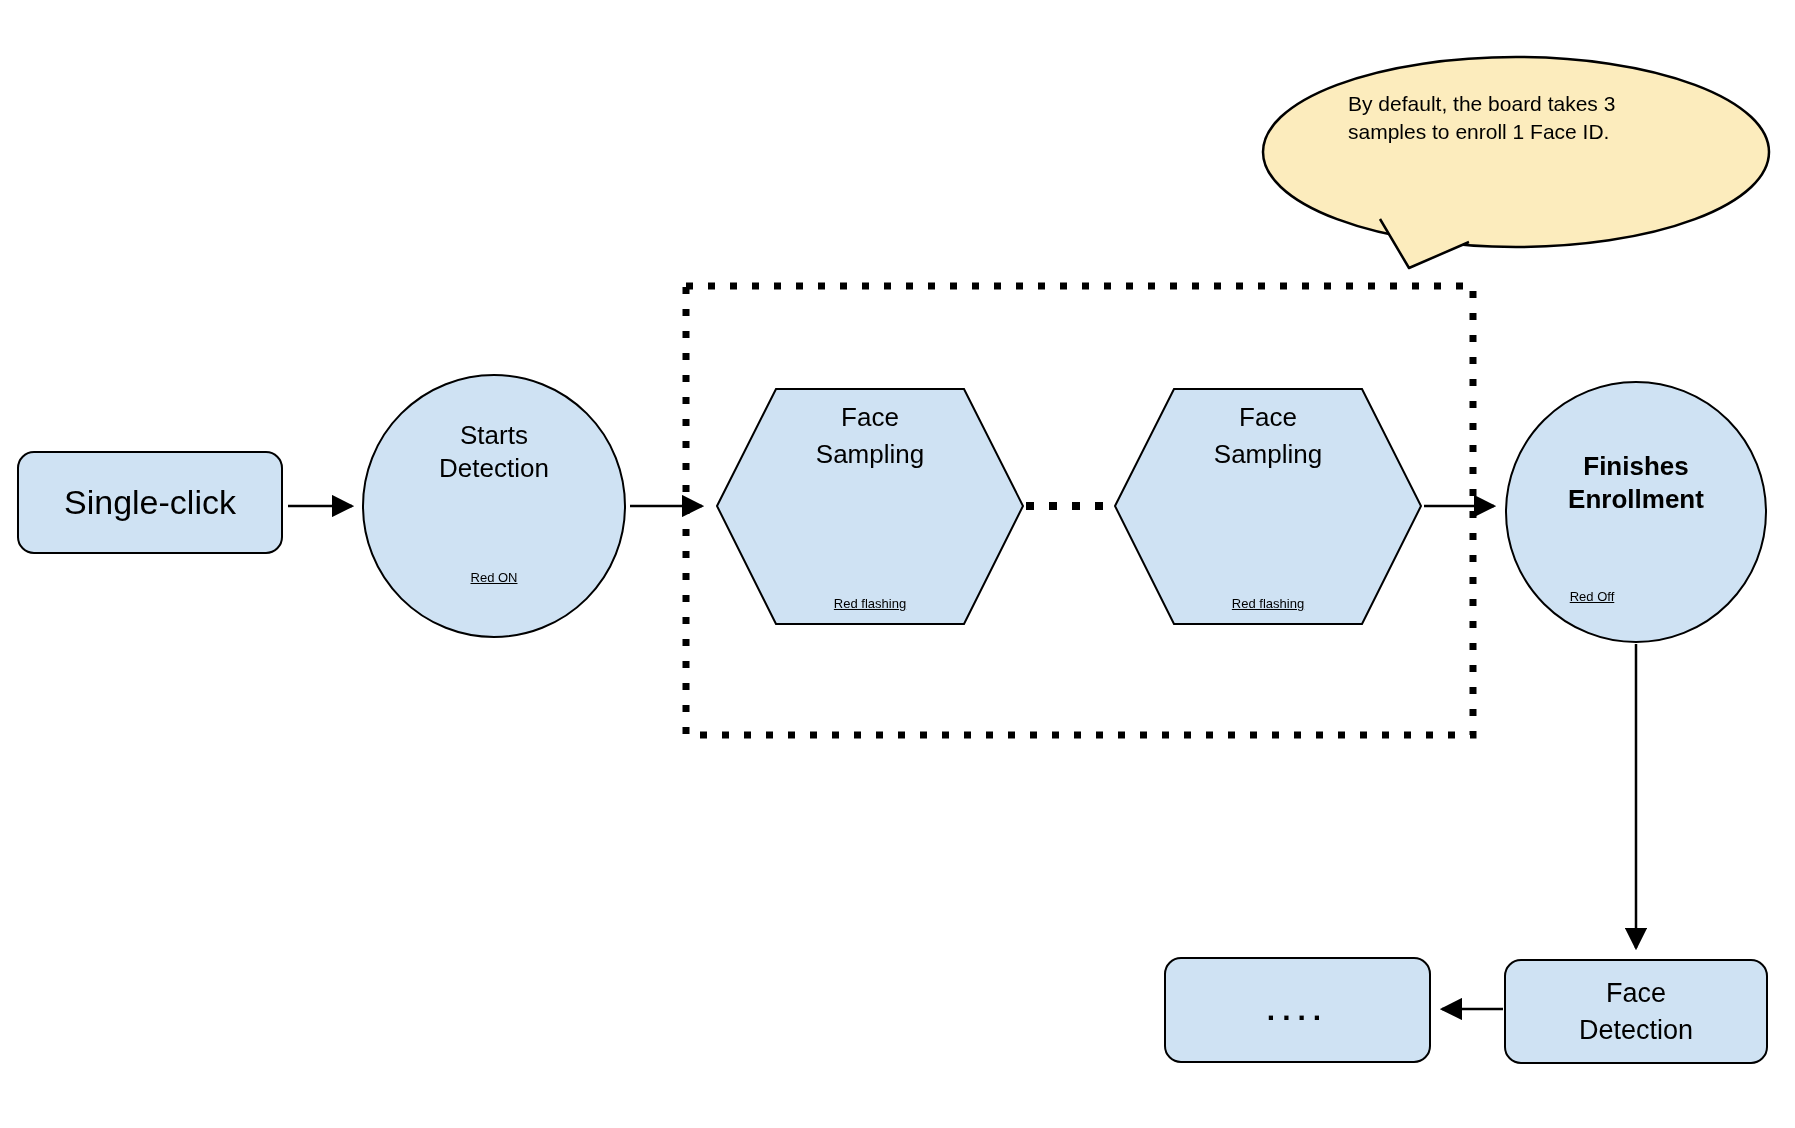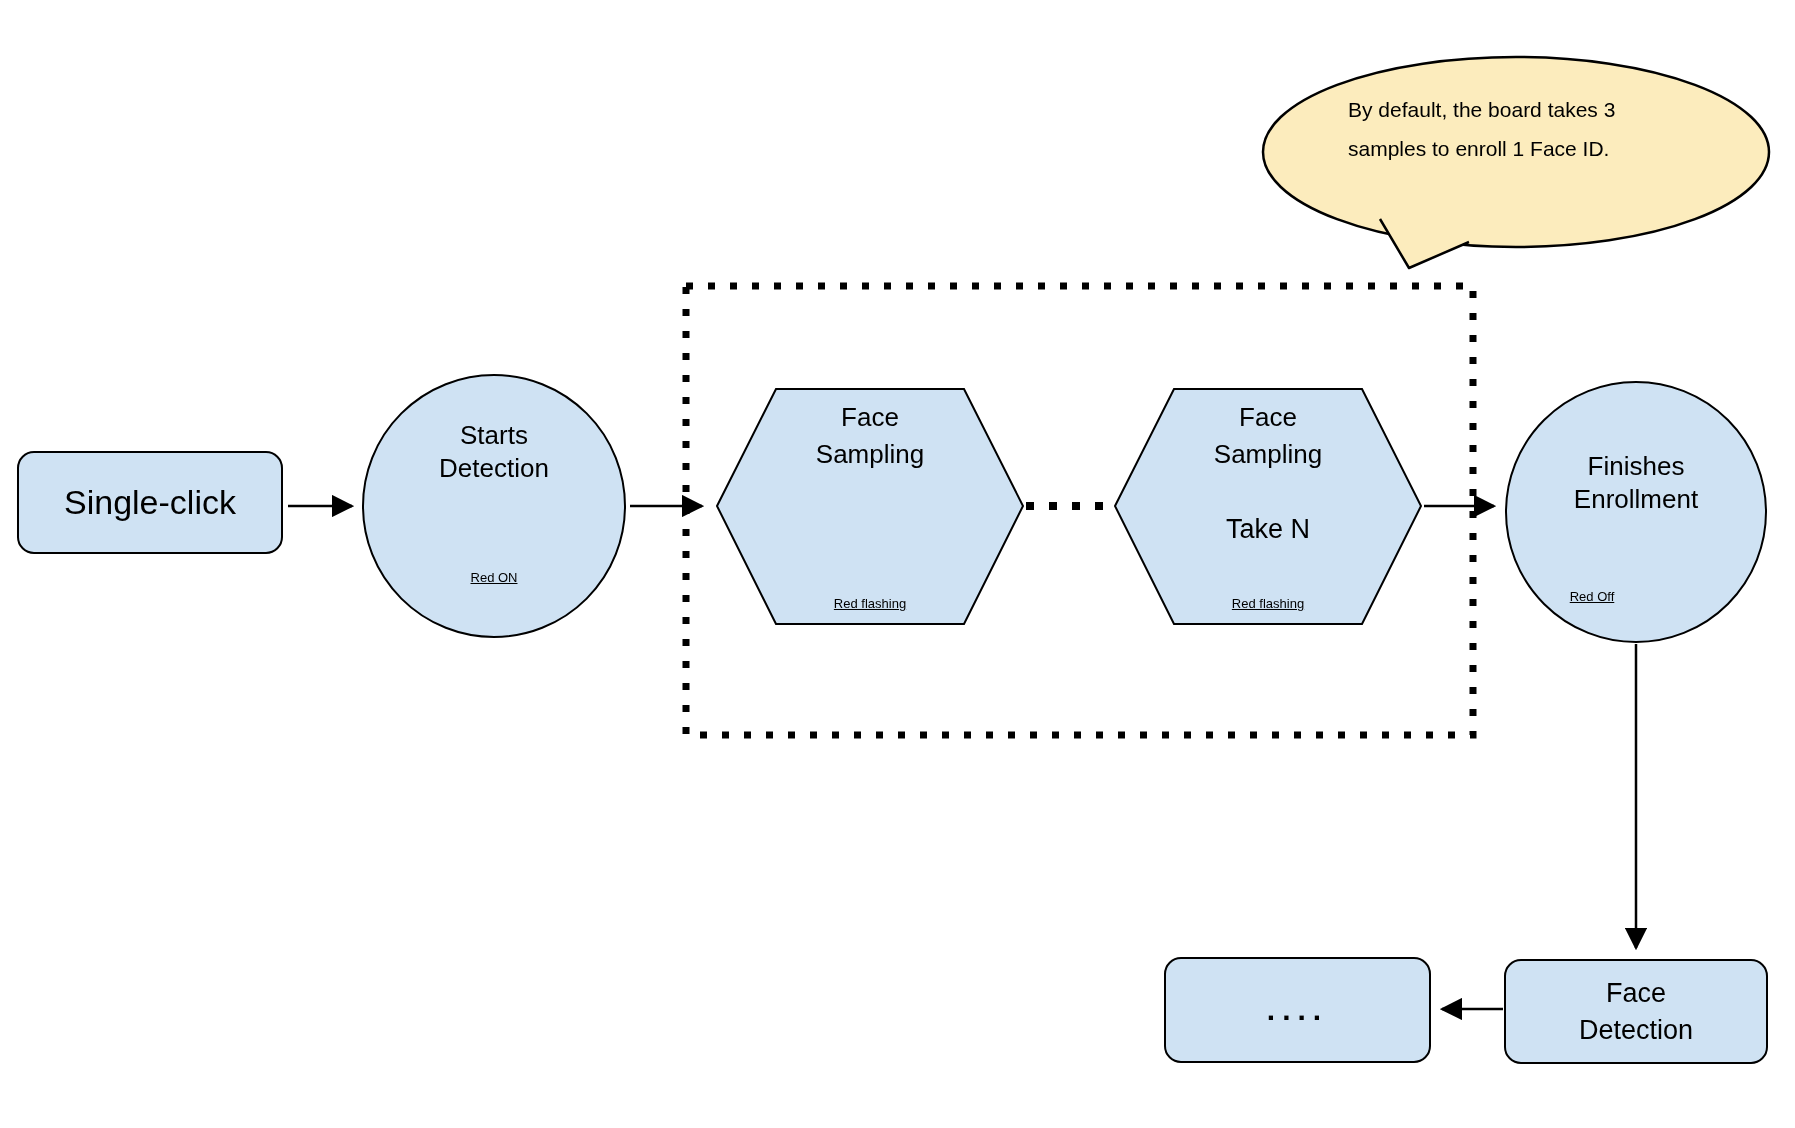--- a/index.html
+++ b/index.html
@@ -21,21 +21,21 @@
   .flexc{
     display:flex;align-items:center;justify-content:center;
   }
   .node-main{font-size:26px;line-height:33px;}
   .node-sub{font-size:13px;line-height:20px;text-decoration:underline;}
   .hex-title{font-size:26px;line-height:37px;}
   .hex-take{font-size:27px;line-height:30px;}
   .single-click{font-size:34px;}
   .detect{font-size:27px;line-height:37px;}
   .dots-text{font-size:30px;letter-spacing:7px;line-height:20px;font-weight:bold;}
-  .callout-text{font-size:21px;line-height:39px;text-align:left;}
+  .callout-text{font-size:21px;line-height:28px;text-align:left;}
 </style>
 </head>
 <body>
 
 <div id="canvas">
 
   <svg id="shapes" width="1795" height="1128" viewBox="0 0 1795 1128">
     <defs>
       <marker id="arrow" viewBox="0 0 10 10" refX="9" refY="5" markerWidth="9" markerHeight="9" orient="auto-start-reverse">
         <path d="M0,0 L10,5 L0,10 z" fill="#000"></path>
@@ -79,24 +79,23 @@
   <div class="lbl node-main" style="left:363px;top:419px;width:262px;">Starts
 Detection</div>
   <div class="lbl node-sub" style="left:363px;top:568px;width:262px;">Red ON</div>
 
   <div class="lbl hex-title" style="left:717px;top:399px;width:306px;">Face
 Sampling</div>
   <div class="lbl node-sub" style="left:717px;top:594px;width:306px;">Red flashing</div>
 
   <div class="lbl hex-title" style="left:1115px;top:399px;width:306px;">Face
 Sampling</div>
-  <div class="lbl hex-take" style="left:1115px;top:514px;width:306px;">Take N</div>
   <div class="lbl node-sub" style="left:1115px;top:594px;width:306px;">Red flashing</div>
 
-  <div class="lbl node-main" style="left:1506px;top:450px;width:260px;">Finishes
+  <div class="lbl node-main" style="left:1506px;top:450px;width:260px;font-weight:bold;">Finishes
 Enrollment</div>
   <div class="lbl node-sub" style="left:1462px;top:587px;width:260px;">Red Off</div>
 
   <div class="lbl flexc dots-text" style="left:1165px;top:958px;width:265px;height:104px;">....</div>
 
   <div class="lbl flexc detect" style="left:1505px;top:960px;width:262px;height:103px;">Face
 Detection</div>
 
   <div class="lbl callout-text" style="left:1348px;top:90px;width:360px;">By default, the board takes 3
 samples to enroll 1 Face ID.</div>

